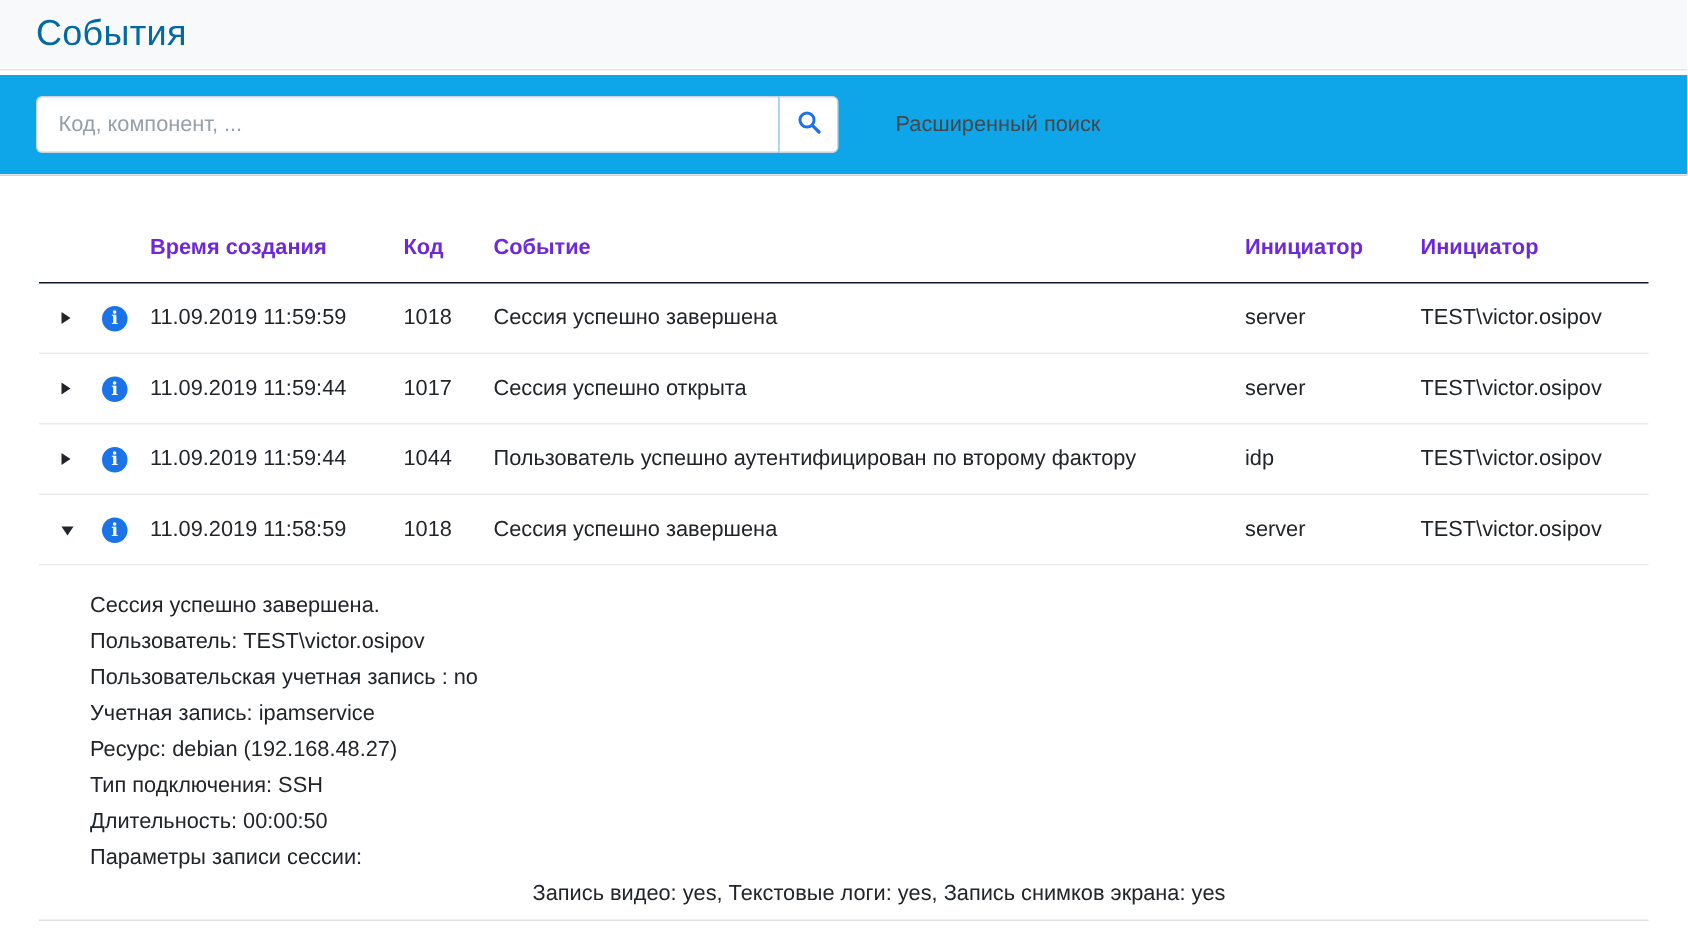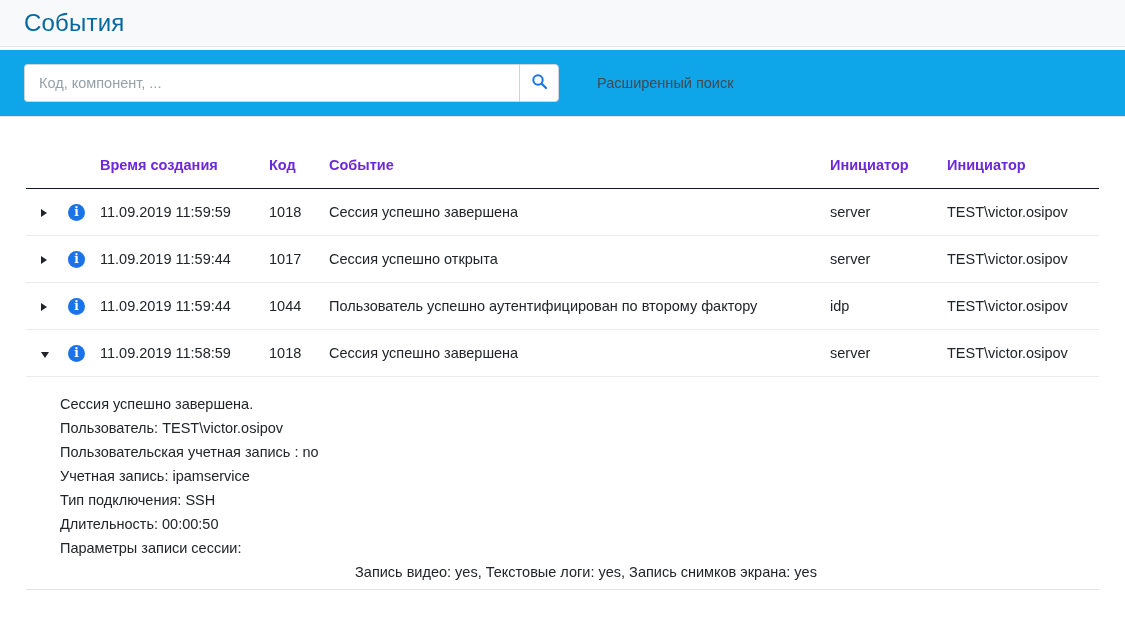--- a/index.html
+++ b/index.html
@@ -145,20 +145,21 @@
       <div>Сессия успешно завершена</div>
       <div>server</div>
       <div>TEST\victor.osipov</div>
     </div>
 
     <div class="event-details">
       <div class="d-line">Сессия успешно завершена.</div>
       <div class="d-line">Пользователь: TEST\victor.osipov</div>
       <div class="d-line">Пользовательская учетная запись : no</div>
       <div class="d-line">Учетная запись: ipamservice</div>
+      <div class="d-line">Ресурс: debian (192.168.48.27)</div>
       <div class="d-line">Тип подключения: SSH</div>
       <div class="d-line">Длительность: 00:00:50</div>
       <div class="d-line">Параметры записи сессии:</div>
       <div class="d-line indent">Запись видео: yes, Текстовые логи: yes, Запись снимков экрана: yes</div>
     </div>
 
   </div>
 </div>
 
 </body></html>

